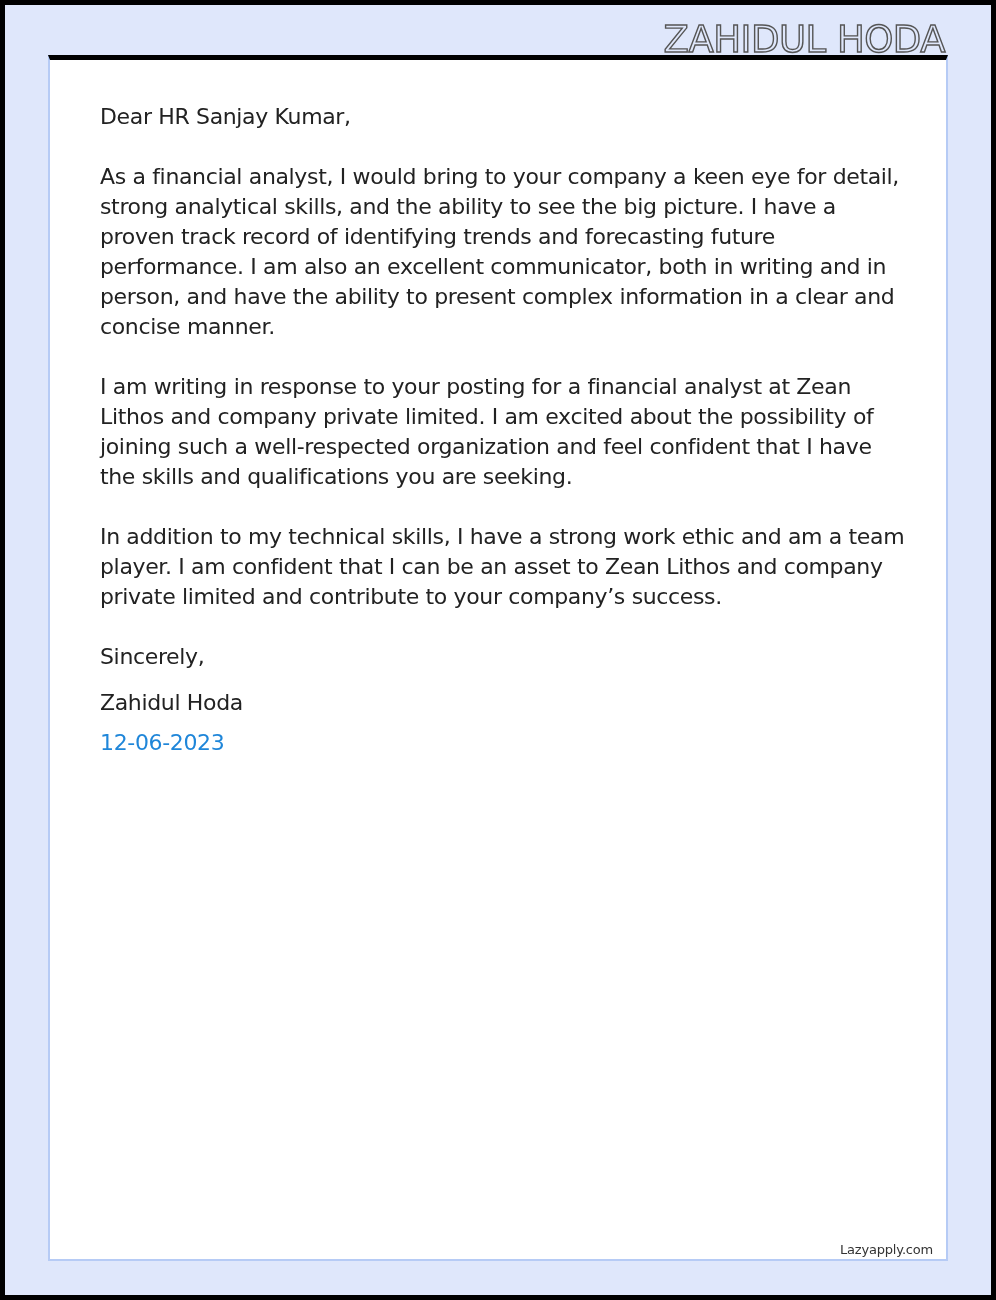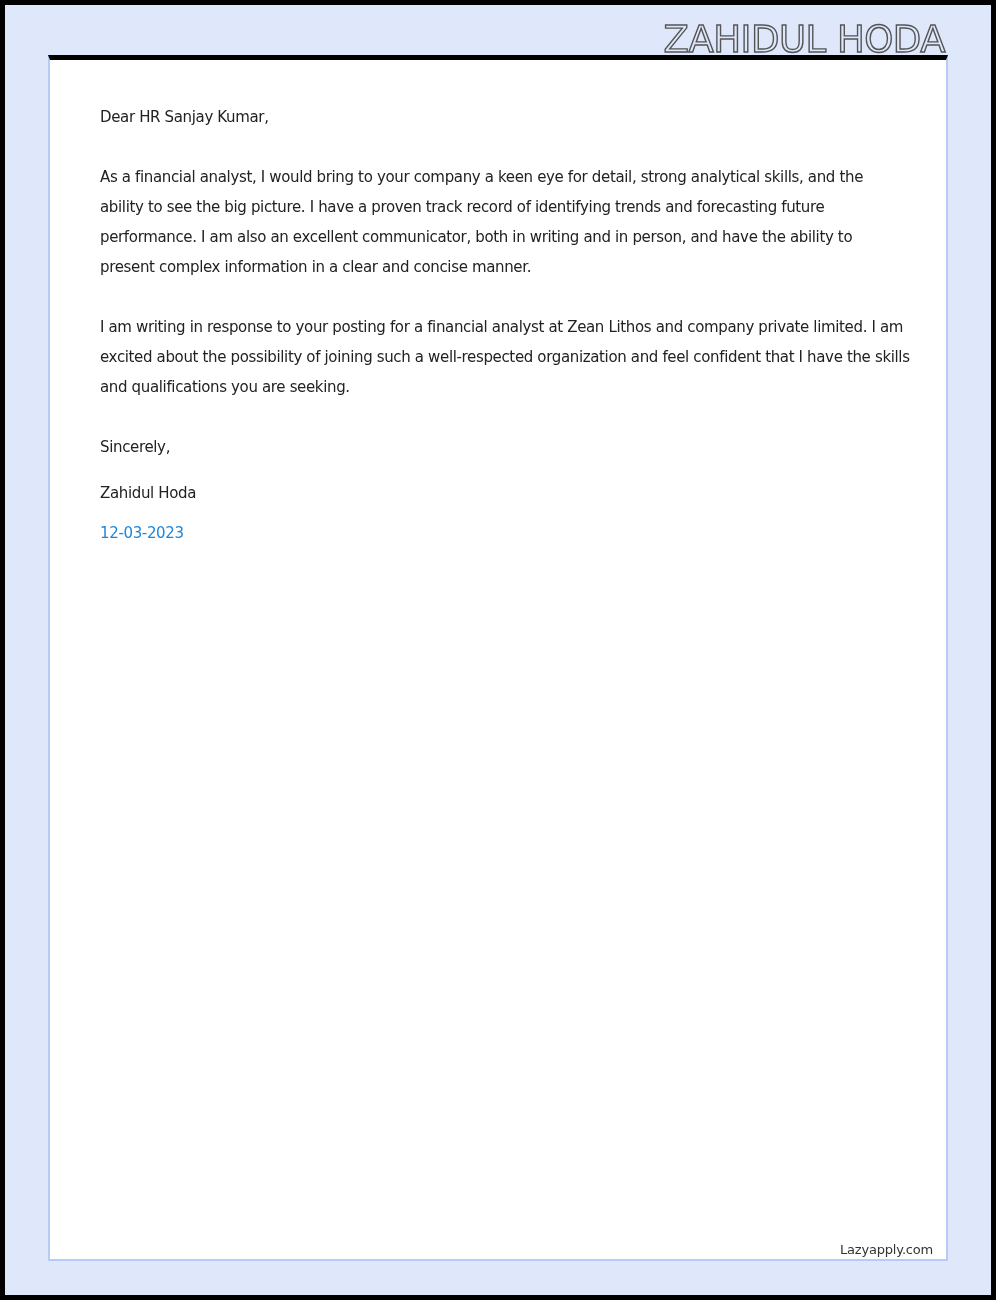--- a/index.html
+++ b/index.html
@@ -22,21 +22,21 @@
     }
     .card {
       position: absolute; left: 43px; top: 50px;
       width: 900px; height: 1206px; box-sizing: border-box;
       background: #ffffff;
       border: 2px solid #b6cbf5;
       border-top: 5px solid #000;
     }
     .letter {
       position: absolute; left: 50px; top: 42px; width: 810px;
-      font-size: 15px; line-height: 30px; color: #222;
+      font-size: 22px; line-height: 30px; color: #222;
       letter-spacing: -0.35px;
     }
     .letter p { margin: 0 0 30px 0; }
     .letter .signoff { margin-bottom: 16px; }
     .letter .signature { margin-bottom: 10px; }
     .letter .date { color: #1f86d9; margin: 0; }
     .watermark {
       position: absolute; right: 13px; bottom: 2px;
       font-size: 13px; color: #333; letter-spacing: -0.2px;
     }
@@ -44,18 +44,19 @@
 </head>
 <body>
 
 <div class="name-header">ZAHIDUL HODA</div>
 
 <div class="card">
   <div class="letter">
     <p>Dear HR Sanjay Kumar,</p>
     <p>As a financial analyst, I would bring to your company a keen eye for detail, strong analytical skills, and the ability to see the big picture. I have a proven track record of identifying trends and forecasting future performance. I am also an excellent communicator, both in writing and in person, and have the ability to present complex information in a clear and concise manner.</p>
     <p>I am writing in response to your posting for a financial analyst at Zean Lithos and company private limited. I am excited about the possibility of joining such a well-respected organization and feel confident that I have the skills and qualifications you are seeking.</p>
+    <p>In addition to my technical skills, I have a strong work ethic and am a team player. I am confident that I can be an asset to Zean Lithos and company private limited and contribute to your company’s success.</p>
     <p class="signoff">Sincerely,</p>
     <p class="signature">Zahidul Hoda</p>
-    <p class="date">12-03-2023</p>
+    <p class="date">12-06-2023</p>
   </div>
   <div class="watermark">Lazyapply.com</div>
 </div>
 
 </body></html>

